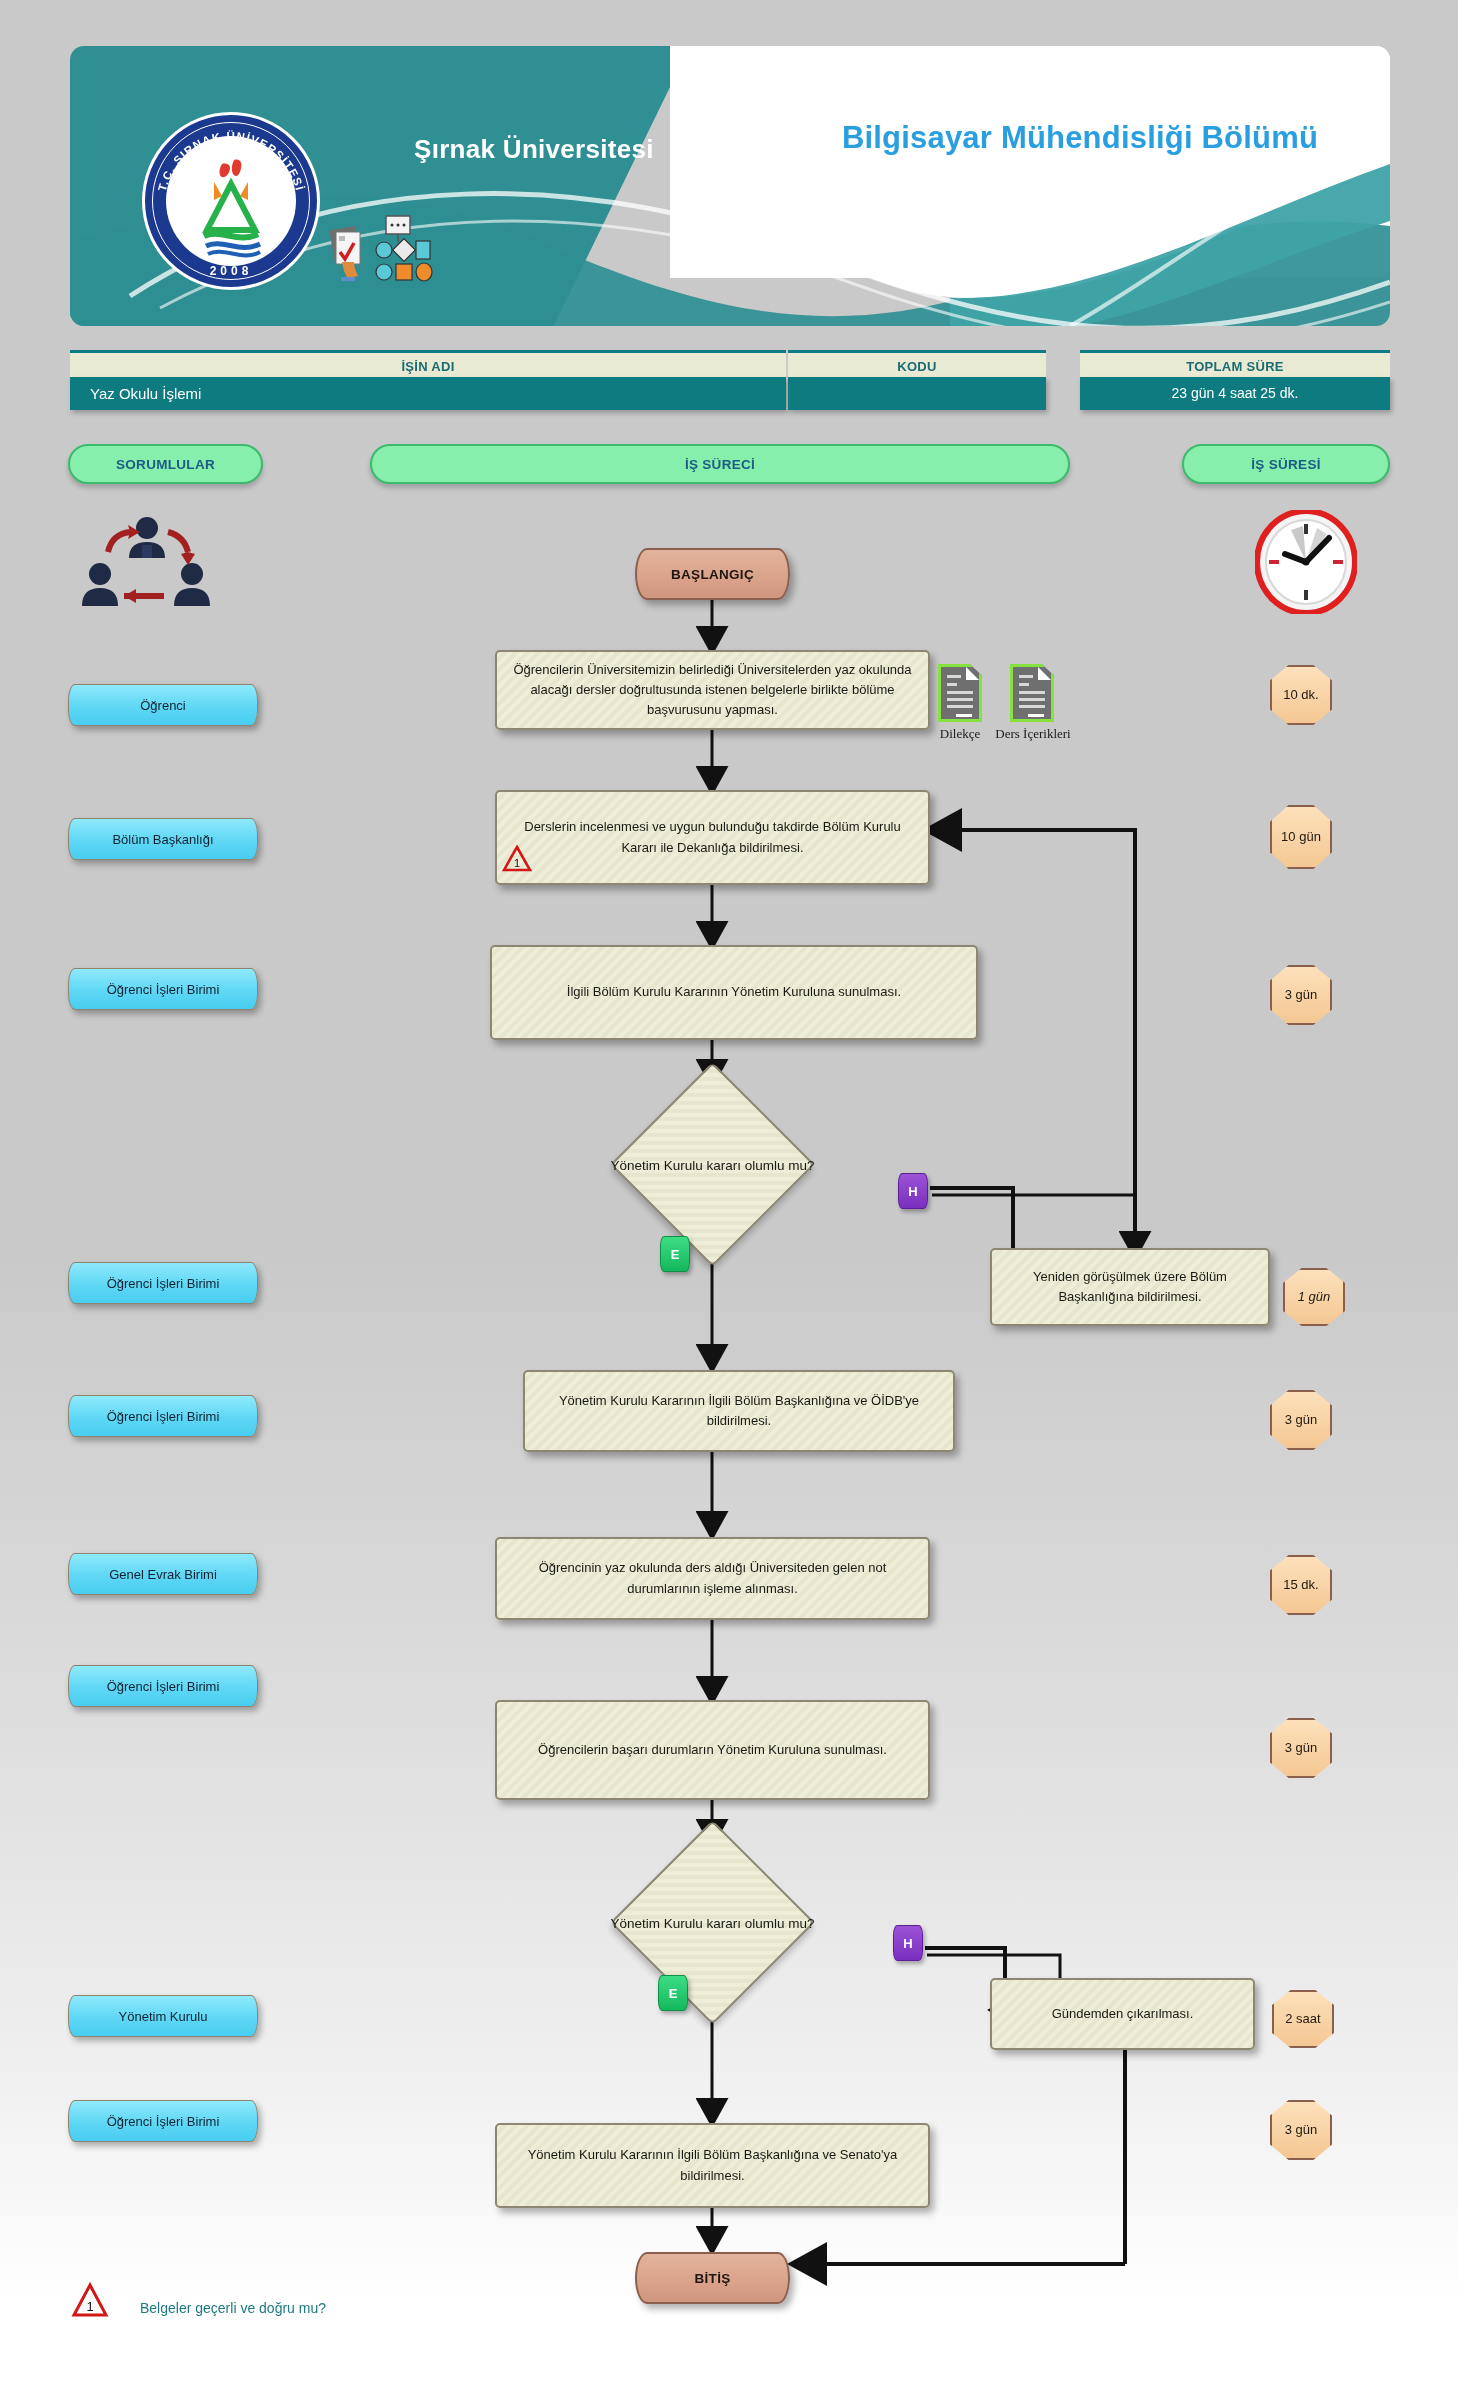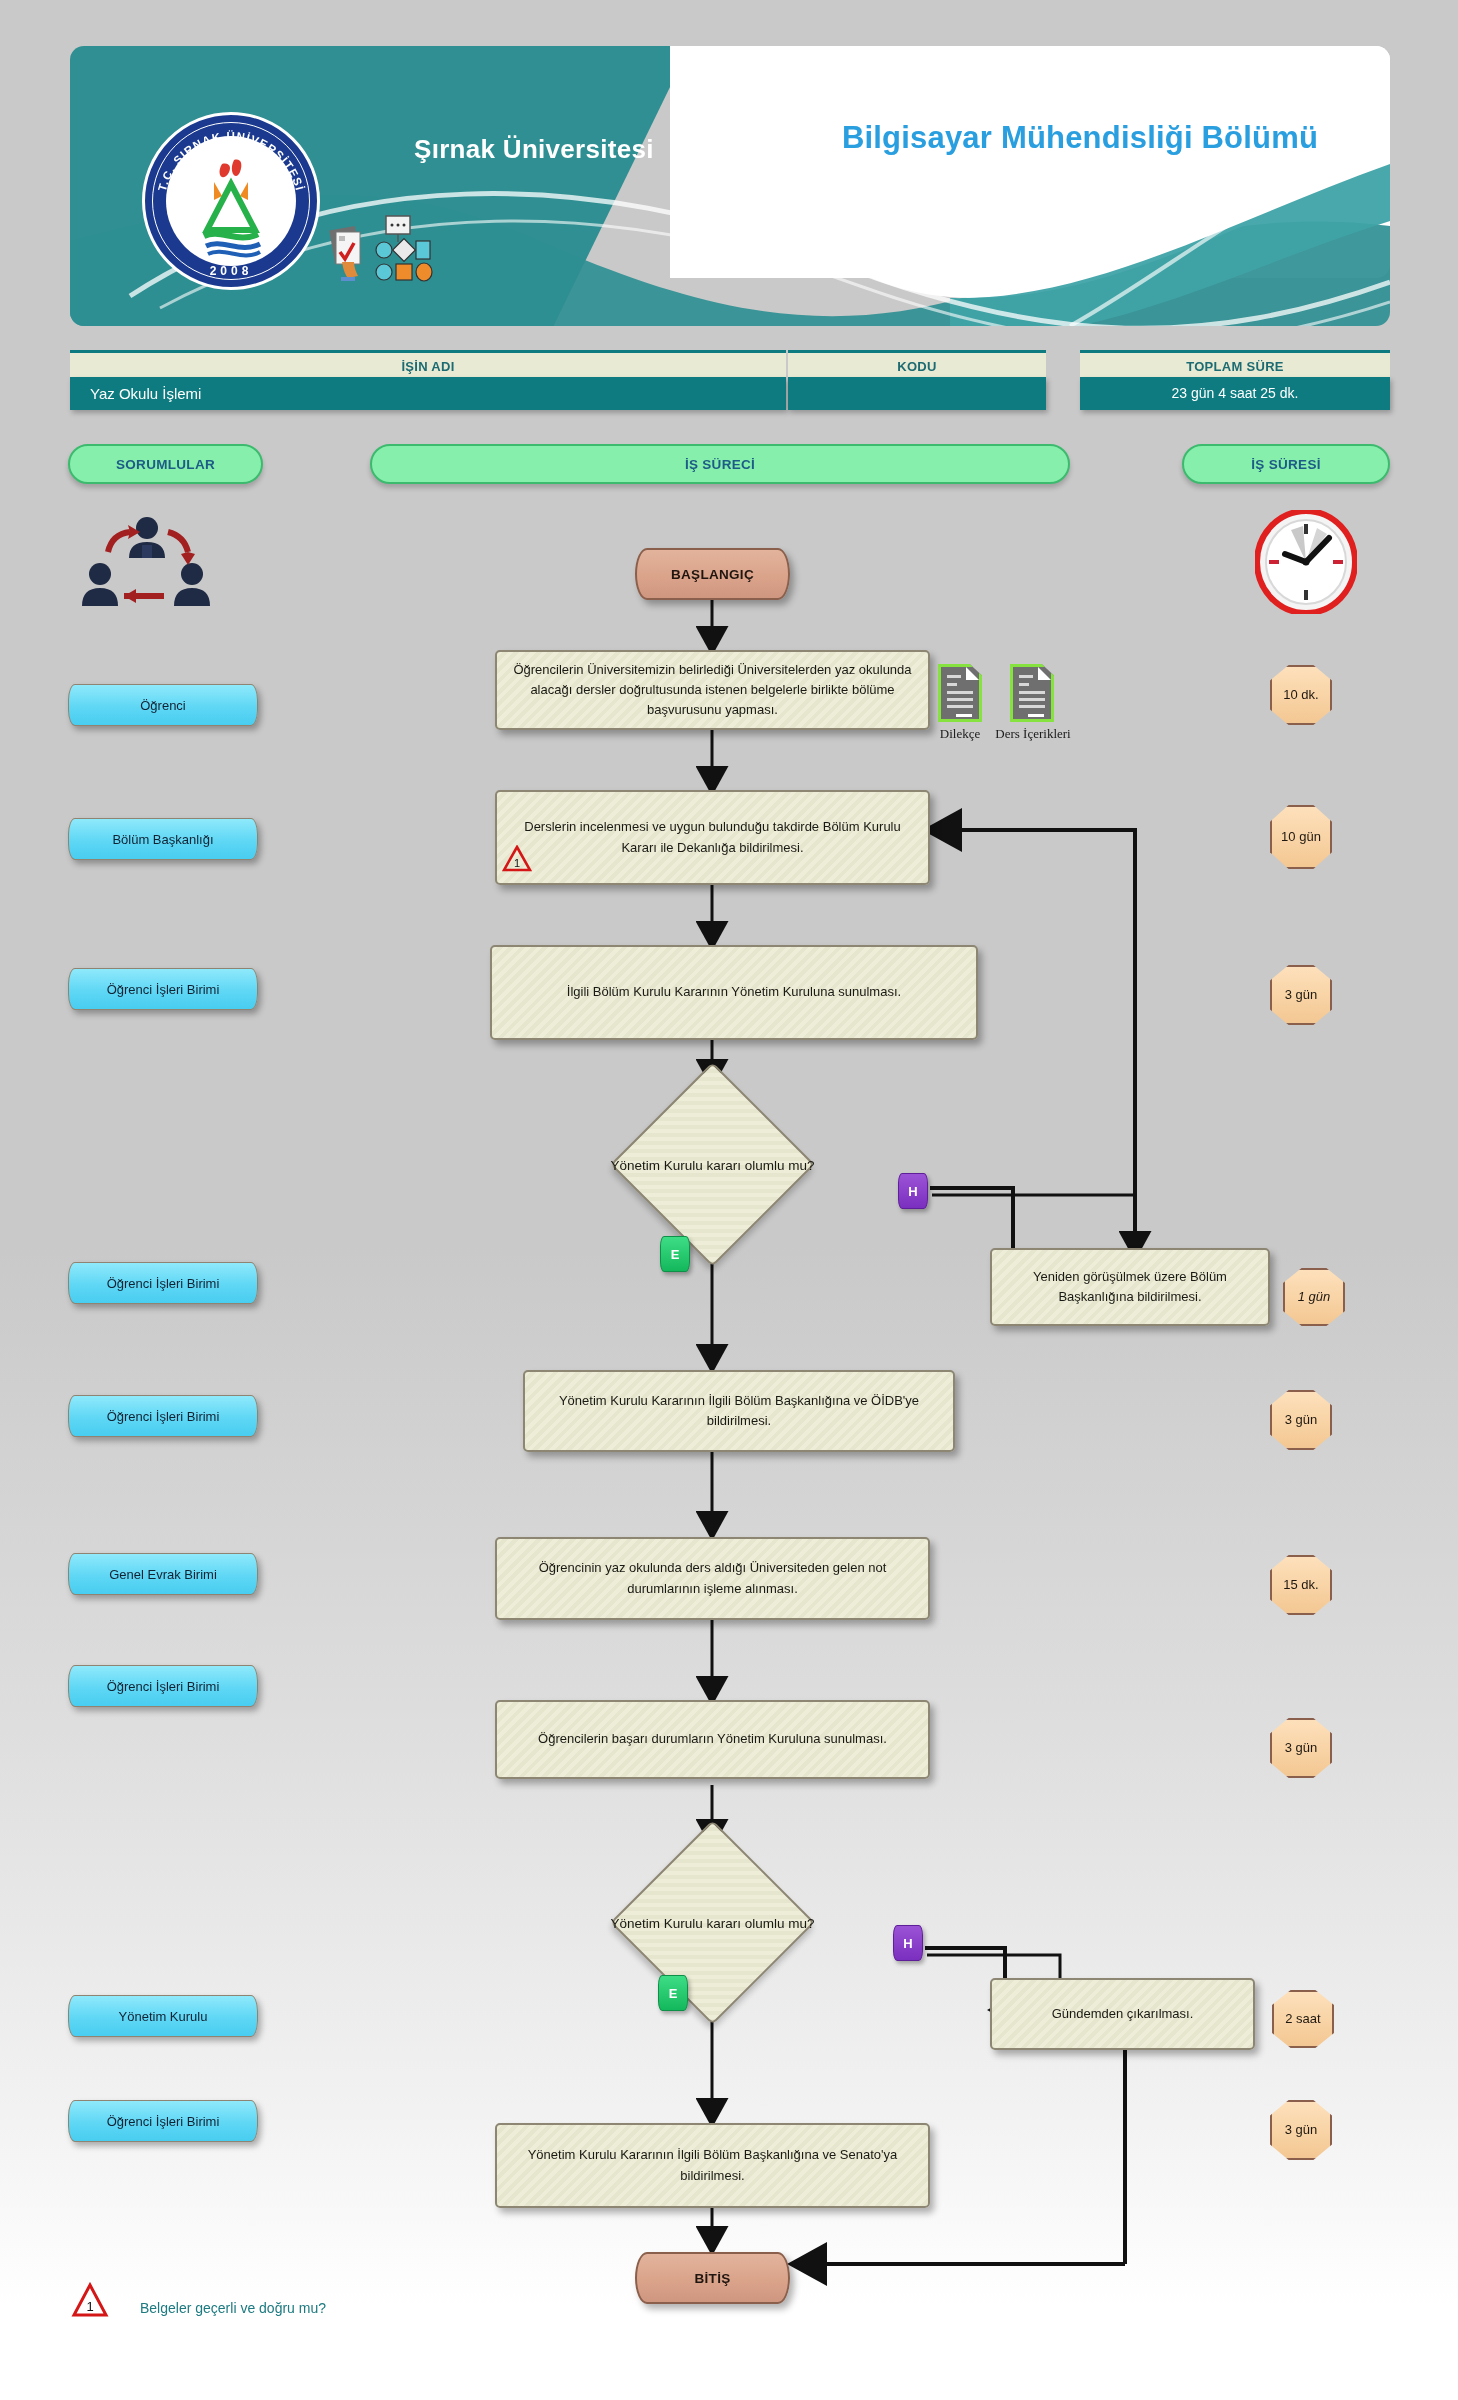--- a/index.html
+++ b/index.html
@@ -407,21 +407,21 @@
 
 <div class="node resp" style="left:68px; top:1395px; width:190px;">Öğrenci İşleri Birimi</div>
 <div class="node proc" style="left:523px; top:1370px; width:432px; height:82px;">Yönetim Kurulu Kararının İlgili Bölüm Başkanlığına ve ÖİDB'ye bildirilmesi.</div>
 <div class="node dur" style="left:1270px; top:1390px; width:62px; height:60px;">3 gün</div>
 
 <div class="node resp" style="left:68px; top:1553px; width:190px;">Genel Evrak  Birimi</div>
 <div class="node proc" style="left:495px; top:1537px; width:435px; height:83px;">Öğrencinin yaz okulunda ders aldığı Üniversiteden gelen not durumlarının işleme alınması.</div>
 <div class="node dur" style="left:1270px; top:1555px; width:62px; height:60px;">15 dk.</div>
 
 <div class="node resp" style="left:68px; top:1665px; width:190px;">Öğrenci İşleri Birimi</div>
-<div class="node proc" style="left:495px; top:1700px; width:435px; height:79px;">Öğrencilerin başarı durumların Yönetim Kuruluna sunulması.</div>
+<div class="node proc" style="left:495px; top:1700px; width:435px; height:100px;">Öğrencilerin başarı durumların Yönetim Kuruluna sunulması.</div>
 <div class="node dur" style="left:1270px; top:1718px; width:62px; height:60px;">3 gün</div>
 
 <div class="decision" style="left:640px; top:1850px; width:145px; height:145px;">
   <div class="dia"></div>
   <div class="dlabel">Yönetim Kurulu kararı olumlu mu?</div>
 </div>
 <div class="chip no" style="position:absolute; left:893px; top:1925px;">H</div>
 <div class="chip yes" style="position:absolute; left:658px; top:1975px;">E</div>
 
 <div class="node resp" style="left:68px; top:1995px; width:190px;">Yönetim Kurulu</div>

